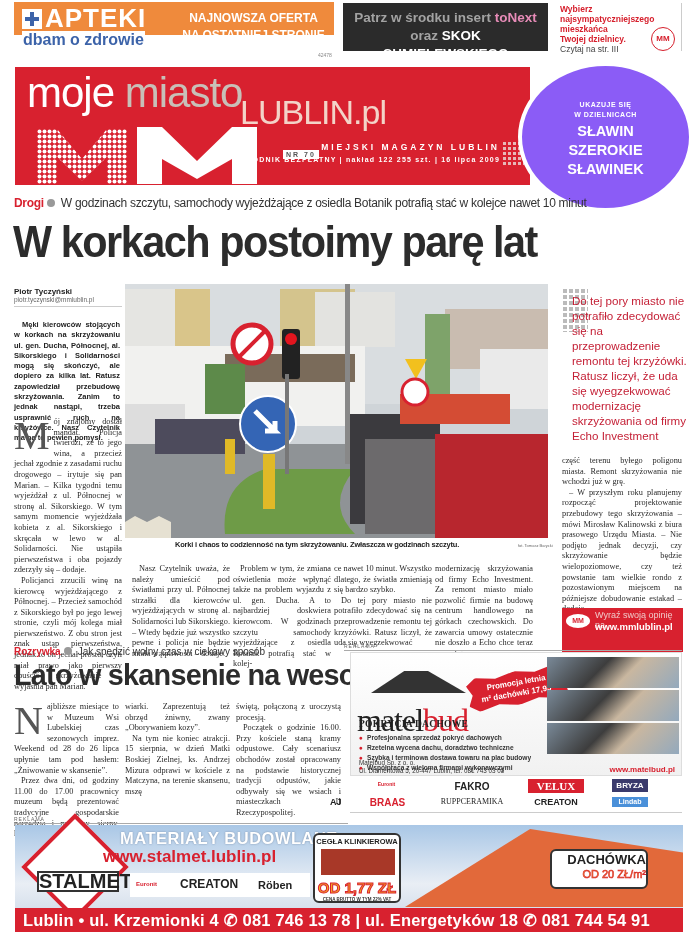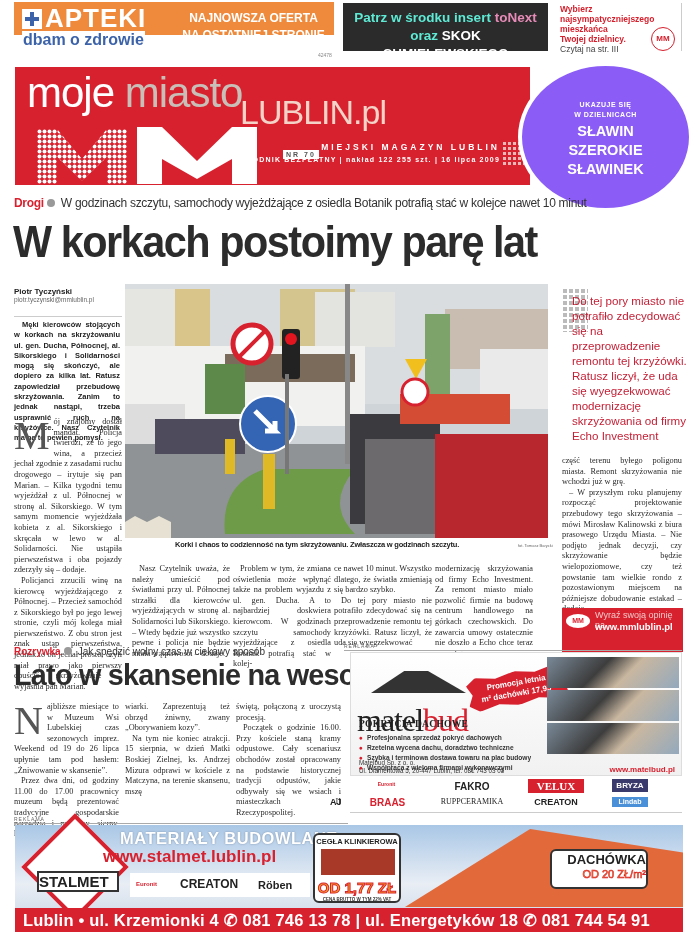--- a/index.html
+++ b/index.html
@@ -9,21 +9,21 @@
 #ad-apteki{left:14px;top:2px;width:320px;height:33px;background:#ef8a3c}
 #ad-apteki .brand{position:absolute;left:8px;top:4px;color:#fff;font-weight:900;font-size:26px;letter-spacing:1px;line-height:24px}
 #ad-apteki .cross{display:inline-block;width:20px;height:20px;background:#fff;position:relative;margin-right:3px;vertical-align:-2px}
 #ad-apteki .cross:before,#ad-apteki .cross:after{content:"";position:absolute;background:#3c63a9}
 #ad-apteki .cross:before{left:8px;top:3px;width:4px;height:14px}
 #ad-apteki .cross:after{left:3px;top:8px;width:14px;height:4px}
 #ad-apteki .slogan{position:absolute;left:8px;top:29px;background:#fff;color:#3c63a9;font-weight:900;font-size:16px;padding:0 1px;line-height:18px}
 #ad-apteki .offer{position:absolute;left:162px;top:8px;width:155px;color:#fff;font-weight:700;font-size:12px;line-height:17px;text-align:center}
 #ad-apteki-code{left:318px;top:52px;font-size:5px;color:#888}
 #ad-insert{left:343px;top:3px;width:205px;height:48px;background:#2b2b2b;padding:6px 6px;color:#fff;font-weight:700;font-size:13.5px;line-height:18px;text-align:center}
-#ad-insert .y{color:#5eead4}
+#ad-insert .y{color:#a3a3a3}
 #ad-insert .p{color:#e68bb7}
 #ad-vote{left:560px;top:3px;width:122px;height:48px;border-right:1px solid #ccc;font-size:8.5px;line-height:10px;color:#d61f2c;font-weight:700;padding:1px 0}
 #ad-vote .dark{color:#444;font-weight:400}
 #ad-vote .logo{position:absolute;right:6px;top:24px;width:24px;height:24px;border:1.5px solid #d61f2c;border-radius:50%;font-size:8px;text-align:center;line-height:22px;color:#d61f2c;font-weight:900}
 
 #masthead{left:15px;top:67px;width:515px;height:118px;background:#d8212f;overflow:hidden}
 #masthead .moje{position:absolute;left:12px;top:2px;font-size:42px;color:#fff;letter-spacing:-1px}
 #masthead .miasto{color:#c8c0b8}
 #masthead .lublin{position:absolute;left:225px;top:26px;font-size:34px;color:#f3d3c8;letter-spacing:-1px}
 #masthead .mm{position:absolute;left:22px;top:52px;width:250px;height:65px}
@@ -32,21 +32,21 @@
 #masthead .info{position:absolute;right:30px;top:89px;color:#fff;font-size:7px;font-weight:700;letter-spacing:1.2px}
 #masthead .dots{position:absolute;right:6px;top:74px;width:22px;height:24px;background-image:radial-gradient(#e7b7b7 1.6px,transparent 1.8px);background-size:5px 5px}
 #circle{left:518px;top:62px;width:175px;height:150px;border-radius:50%;background:#8b5cf6;border:4px solid #fff}
 #circle .t1{position:absolute;left:0;right:0;top:34px;text-align:center;color:#fff;font-size:7px;font-weight:700;line-height:10px;letter-spacing:.5px}
 #circle .t2{position:absolute;left:0;right:0;top:56px;text-align:center;color:#fff;font-size:14.5px;font-weight:900;line-height:19px}
 
 #kicker1{left:14px;top:196px;font-size:12px;line-height:15px;color:#333;white-space:nowrap;letter-spacing:-.3px}
 .kw{color:#d8212f;font-weight:700}
 .bullet{display:inline-block;width:8px;height:8px;border-radius:50%;background:#999;margin:0 6px 0 3px;vertical-align:0}
 #headline1{left:13px;top:212px;font-size:45px;font-weight:900;color:#2c2c2c;letter-spacing:-1.6px;white-space:nowrap;line-height:60px;transform:scaleX(.92);transform-origin:left}
-#author{left:14px;top:287px;width:108px;border-bottom:1px solid #ccc;padding-bottom:13px}
+#author{left:14px;top:287px;width:108px;border-bottom:1px solid #ccc;padding-bottom:3px}
 #author .n{font-size:8px;font-weight:700}
 #author .e{font-size:6.5px;color:#666}
 #lead{left:14px;top:320px;width:106px;font-size:7.5px;font-weight:700;line-height:10.3px;text-align:justify;text-indent:8px}
 .col{position:absolute;font-family:"Liberation Serif",serif;font-size:8.3px;line-height:10.6px;text-align:justify;color:#2a2a2a}
 .col p{text-indent:7px}
 .drop{float:left;font-size:40px;line-height:34px;margin:2px 4px 0 0;color:#555}
 #col1{left:14px;top:417px;width:108px}
 #photo{left:125px;top:284px;width:423px;height:254px;overflow:hidden;background:#cfd4d8}
 #caption{left:175px;top:540px;font-size:7.5px;font-weight:700;color:#222;letter-spacing:-.2px}
 #photo-credit{left:518px;top:543px;font-size:4px;color:#666}
@@ -82,21 +82,21 @@
 #matelbud li:before{content:"●";color:#d8212f;margin-right:4px}
 #matelbud .pics{position:absolute;right:2px;top:4px;width:132px;height:100px}
 #matelbud .pic{height:31px;margin-bottom:2px;background:linear-gradient(135deg,#7a8a99 0%,#3d3d3d 40%,#c9b7a0 60%,#93a9bd 100%)}
 #matelbud .addr{position:absolute;left:8px;top:106px;font-size:6.3px;color:#333;line-height:8px}
 #matelbud .www{position:absolute;right:6px;top:112px;font-size:8px;font-weight:700;color:#d8212f}
 #brands{left:350px;top:777px;width:332px;height:36px;border-bottom:1px solid #ccc}
 .br{position:absolute;font-size:8px;font-weight:900;text-align:center}
 
 #stalmet{left:15px;top:825px;width:668px;height:107px;background:linear-gradient(#a9c7e6,#e9eef5 55%,#c7d4e4)}
 #stalmet .diamond{position:absolute;left:22px;top:4px;width:76px;height:76px;background:#fff;border:4px solid #d8212f;transform:rotate(45deg)}
-#stalmet .sname{position:absolute;left:22px;top:46px;width:82px;background:#fff;border:2px solid #333;font-weight:900;font-size:15px;text-align:left;line-height:17px}
+#stalmet .sname{position:absolute;left:22px;top:46px;width:82px;background:#fff;border:2px solid #333;font-weight:900;font-size:20px;text-align:left;line-height:17px}
 #stalmet .h1{position:absolute;left:105px;top:4px;color:#fff;font-weight:900;font-size:16.5px;letter-spacing:.5px;text-shadow:0 0 2px #7a8ea8}
 #stalmet .h2{position:absolute;left:88px;top:22px;color:#d8212f;font-weight:900;font-size:17px}
 #stalmet .logos{position:absolute;left:115px;top:48px;width:180px;height:24px;background:#fff;font-size:9px;font-weight:900}
 #stalmet .brick{position:absolute;left:298px;top:8px;width:88px;height:70px;border:2px solid #333;border-radius:6px;background:#fff}
 #stalmet .brick .t{font-size:7.5px;font-weight:900;text-align:center;margin-top:2px}
 #stalmet .brick .b{position:absolute;left:6px;top:14px;width:74px;height:26px;background:#a83828}
 #stalmet .brick .p{position:absolute;left:0;right:0;top:44px;text-align:center;color:#f5a623;font-weight:900;font-size:15px;-webkit-text-stroke:1px #d8212f}
 #stalmet .brick .v{position:absolute;left:0;right:0;top:62px;text-align:center;font-size:4.5px;font-weight:700;color:#333}
 #stalmet .roof{position:absolute;left:390px;top:4px;width:278px;height:78px;background:#e2693a;clip-path:polygon(45% 0,100% 30%,100% 100%,0 100%)}
 #stalmet .dach{position:absolute;left:535px;top:24px;width:98px;height:40px;border:2px solid #333;border-radius:6px;background:#fff;text-align:right}
@@ -236,21 +236,21 @@
 
 <div id="cta" class="abs">
   <div class="lg">MM</div>
   <div class="l1">Wyraź swoją opinię na</div>
   <div class="l2">www.mmlublin.pl</div>
 </div>
 
 <div id="kicker2" class="abs"><span class="kw">Rozrywka</span><span class="bullet"></span><span>Jak spędzić wolny czas w ciekawy sposób</span></div>
 <div id="headline2" class="abs">Lato w skansenie na wesoło</div>
 <div id="s2c1" class="col">
-  <p style="text-indent:0"><span class="drop">N</span><span>ajbliższe miesiące to w Muzeum Wsi Lubelskiej czas sezonowych imprez. Weekend od 19 do 26 lipca upłynie tam pod hasłem: „Żniwowanie w skansenie”.</span></p>
+  <p style="text-indent:0"><span class="drop">N</span><span>ajbliższe miesiące to w Muzeum Wsi Lubelskiej czas sezonowych imprez. Weekend od 28 do 26 lipca upłynie tam pod hasłem: „Żniwowanie w skansenie”.</span></p>
   <p>Przez dwa dni, od godziny 11.00 do 17.00 pracownicy muzeum będą prezentować tradycyjne gospodarskie narzędzia i maszyny, sierpy, kosy, czy żni-</p>
 </div>
 <div id="s2c2" class="col">
   <p style="text-indent:0">wiarki. Zaprezentują też obrzęd żniwny, zwany „Oborywaniem kozy”.</p>
     <p>Na tym nie koniec atrakcji. 15 sierpnia, w dzień Matki Boskiej Zielnej, ks. Andrzej Mizura odprawi w kościele z Matczyna, na terenie skansenu, mszę</p>
 </div>
 <div id="s2c3" class="col">
   <p style="text-indent:0">świętą, połączoną z uroczystą procesją.</p>
     <p>Początek o godzinie 16.00. Przy kościele staną kramy odpustowe. Cały scenariusz obchodów został opracowany na podstawie historycznej tradycji odpustów, jakie odbywały się we wsiach i miasteczkach II Rzeczypospolitej.</p>
 </div>

